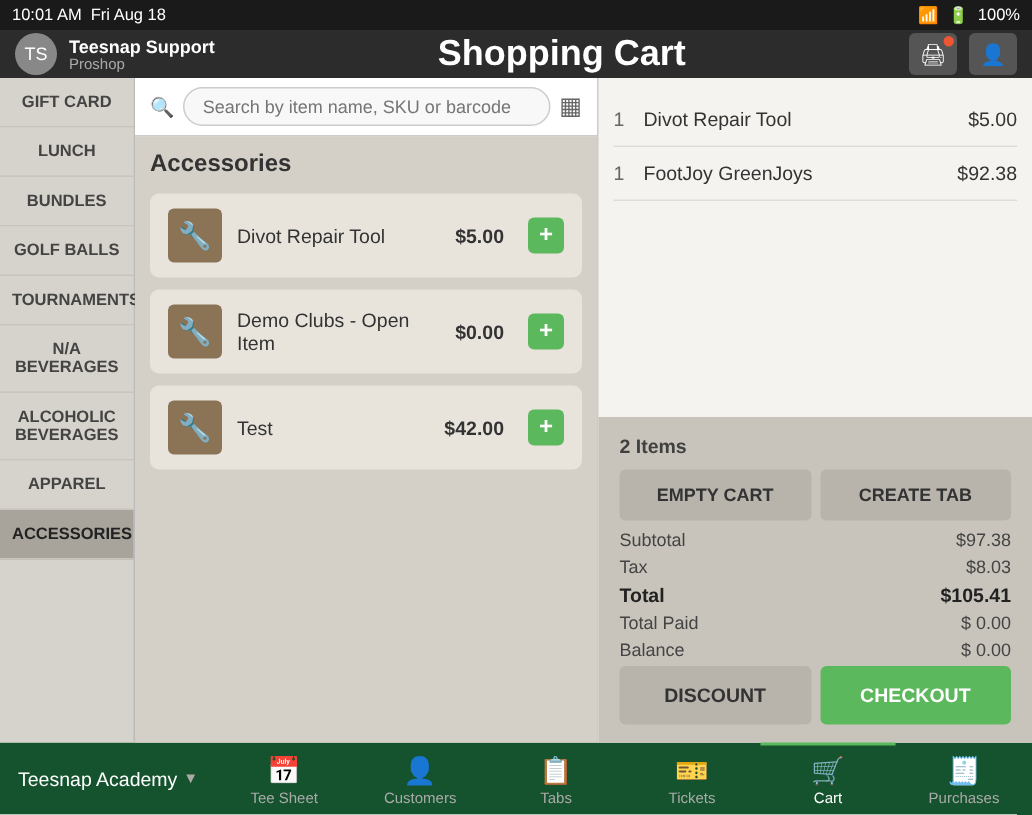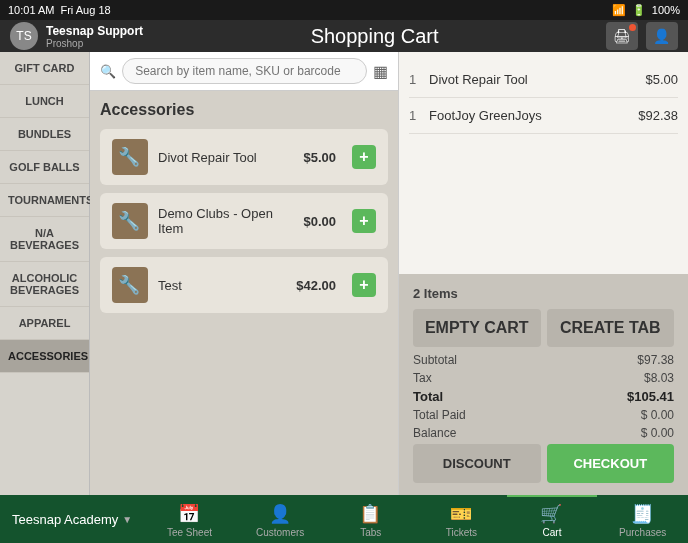--- a/index.html
+++ b/index.html
@@ -31,21 +31,21 @@
     }
     #title-bar .user-info { display: flex; align-items: center; gap: 8px; }
     #title-bar .avatar {
       width: 28px; height: 28px; border-radius: 50%;
       background: #888; display: flex; align-items: center; justify-content: center;
       font-size: 12px; color: white;
     }
     #title-bar .user-text { display: flex; flex-direction: column; }
     #title-bar .user-name { font-size: 12px; font-weight: 600; }
     #title-bar .user-role { font-size: 10px; color: #aaa; }
-    #title-bar .page-title { font-size: 20px; font-weight: 400; }
+    #title-bar .page-title { font-size: 24px; font-weight: 700; }
     #title-bar .title-actions { display: flex; align-items: center; gap: 8px; }
     .title-btn {
       background: #555; border: none; color: white; border-radius: 4px;
       width: 32px; height: 28px; cursor: pointer; display: flex; align-items: center; justify-content: center; font-size: 14px;
       position: relative;
     }
     .title-btn .red-dot {
       position: absolute; top: 2px; right: 2px;
       width: 7px; height: 7px; background: #e53; border-radius: 50%;
     }
@@ -130,21 +130,21 @@
 
     .items-count {
       font-size: 13px; font-weight: 600; color: #404040; margin-bottom: 8px;
     }
 
     #cart-buttons {
       display: grid; grid-template-columns: 1fr 1fr; gap: 6px; margin-bottom: 6px;
     }
     .cart-action-btn {
       background: #b8b4ac; border: none; color: #333; border-radius: 4px;
-      padding: 10px; font-size: 16px; font-weight: 600; cursor: pointer; text-align: center;
+      padding: 10px; font-size: 12px; font-weight: 600; cursor: pointer; text-align: center;
     }
 
     #discount-checkout {
       display: grid; grid-template-columns: 1fr 1fr; gap: 6px;
     }
     .discount-btn {
       background: #b8b4ac; border: none; color: #333; border-radius: 4px;
       padding: 12px; font-size: 13px; font-weight: 600; cursor: pointer;
     }
     .checkout-btn {

